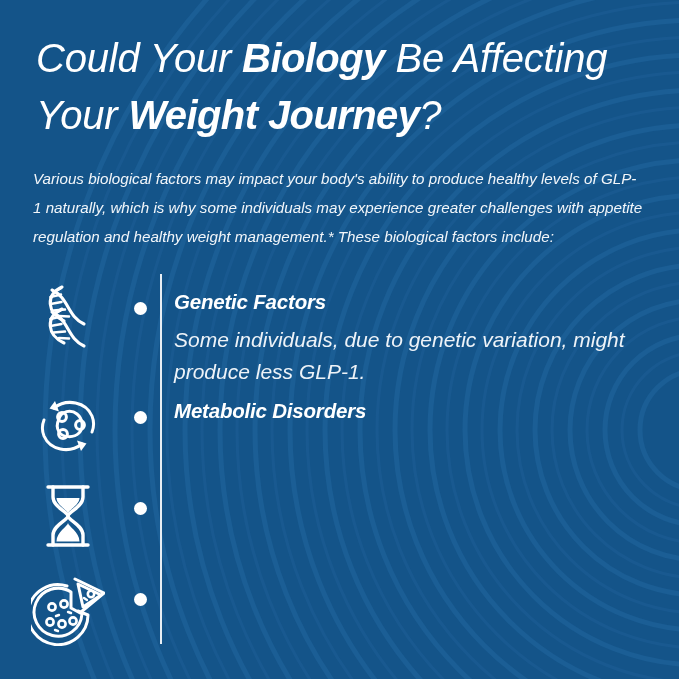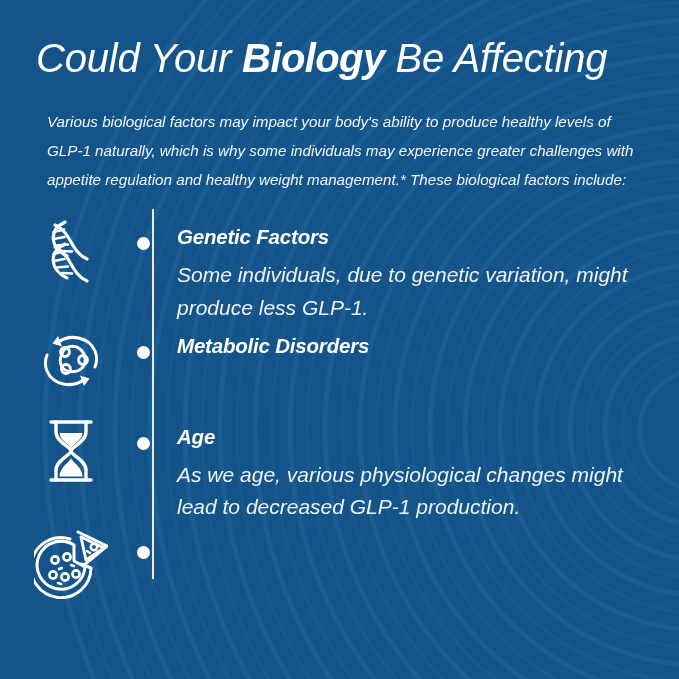--- a/index.html
+++ b/index.html
@@ -45,33 +45,33 @@
     font-size: 40px;
     line-height: 1.42;
     font-weight: 300;
     letter-spacing: -0.2px;
     white-space: nowrap;
   }
   .headline .hl-bold { font-weight: 700; letter-spacing: -0.6px; }
 
   .intro {
     margin: 0;
-    padding: 20px 36px 0 47px;
+    padding: 20px 36px 0 33px;
     color: #f2f6fa;
     font-size: 15.2px;
     line-height: 1.92;
     font-weight: 400;
     max-width: 612px;
   }
 
   
   .factor-list {
     position: relative;
-    margin: 0;
-    padding: 22px 0 0 15px;
+    margin: 8px;
+    padding: 22px 0 0 4px;
     list-style: none;
   }
 
   .timeline-axis {
     position: absolute;
     left: 152px;
     top: 15px;
     width: 2px;
     height: 370px;
     background: #e8eef4;
@@ -188,20 +188,21 @@
         <circle cx="700" cy="430" r="638"></circle>
       </g>
     </svg>
   </div>
 
   <div class="content">
 
     <h1 class="headline">
       <span><span>Could Your </span><span class="hl-bold">Biology</span><span> Be Affecting</span></span>
       <br>
+      <span><span>Your </span><span class="hl-bold">Weight Journey</span><span>?</span></span>
     </h1>
 
     <p class="intro">Various biological factors may impact your body's ability to produce healthy levels of GLP-1 naturally, which is why some individuals may experience greater challenges with appetite regulation and healthy weight management.* These biological factors include:</p>
 
     <ul class="factor-list">
 
       <li class="timeline-axis"></li>
 
       <li class="factor-item">
         <div class="factor-icon">
@@ -273,24 +274,20 @@
             </g>
             <g fill="#ffffff">
               <path d="M16.5 15 C 16.5 22, 28 27.5, 28 30.5 C 28 27.5, 39.5 22, 39.5 15 Z"></path>
               <path d="M16.5 58.5 C 16.5 49, 28 43, 28 40 C 28 43, 39.5 49, 39.5 58.5 Z"></path>
             </g>
           </svg>
         </div>
         <div class="timeline-dot-cell">
           <span class="timeline-dot"></span>
         </div>
-        <div class="factor-text">
-          <h2 class="factor-title">Age</h2>
-          <p class="factor-desc">As we age, various physiological changes might lead to decreased GLP-1 production.</p>
-        </div>
       </li>
 
       <li class="factor-item">
         <div class="factor-icon">
           <svg width="74" height="72" viewBox="0 0 74 72" xmlns="http://www.w3.org/2000/svg" aria-hidden="true">
             <g stroke="#ffffff" stroke-width="3" fill="none" stroke-linecap="round" stroke-linejoin="round">
 
               <path d="M40 18 A 24 24 0 1 0 51 40 L 40 34 Z"></path>
               <path d="M36 12 A 30 30 0 1 0 57 41 L 47 37"></path>
 

